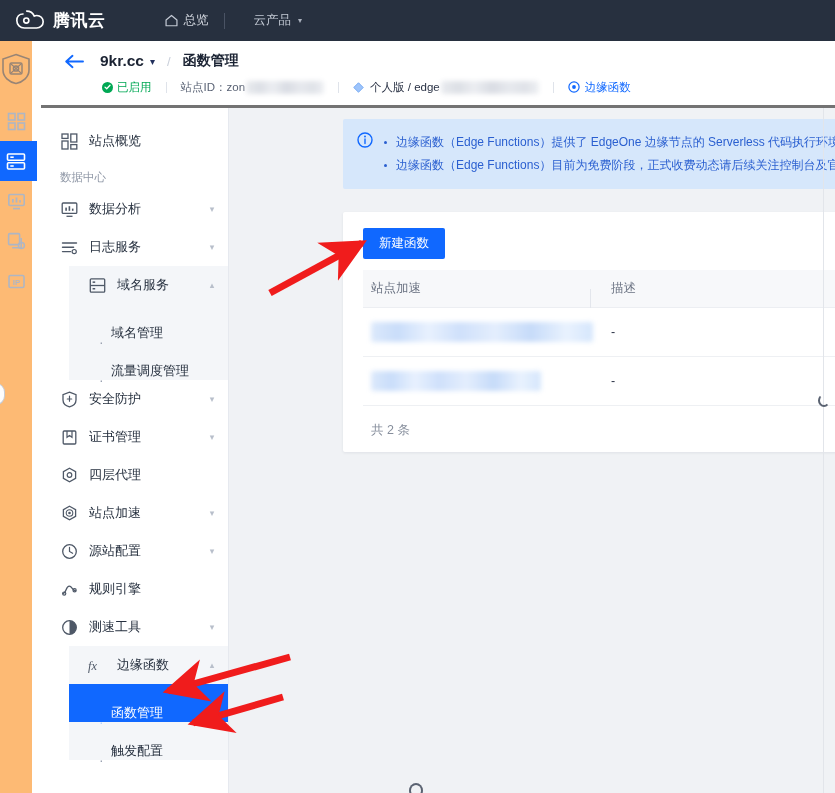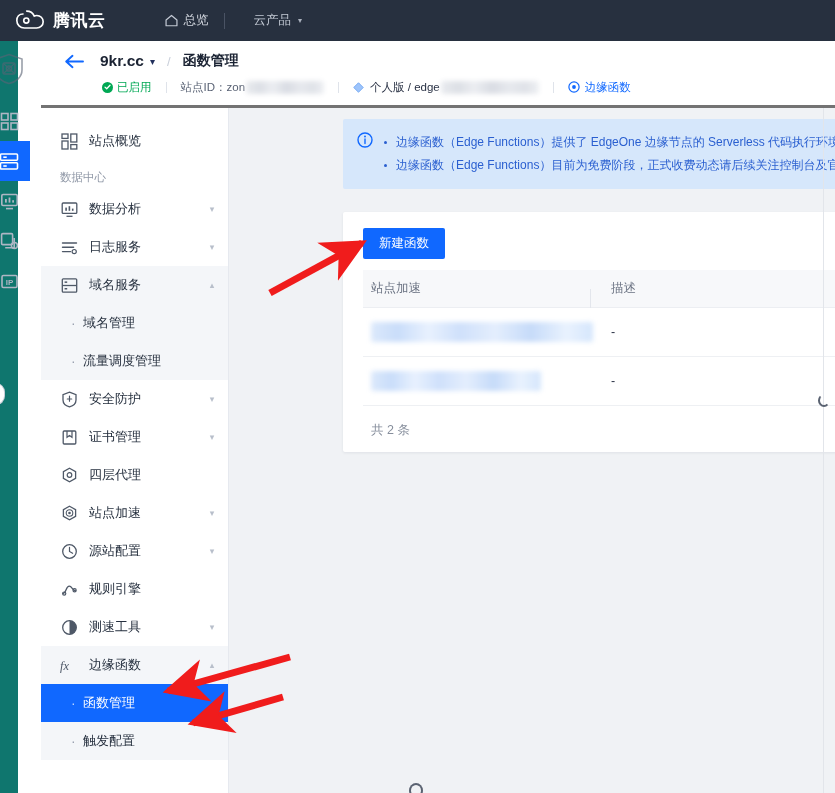--- a/index.html
+++ b/index.html
@@ -22,22 +22,22 @@
   .brand-name { font-size: 17px; font-weight: 700; letter-spacing: .5px; color:#fff; }
   .nav-sep { width: 1px; height: 16px; background: #4a5364; margin: 0 15px; }
   .nav-item { display: flex; align-items: center; gap: 5px; font-size: 12.5px; color: #d7dbe3; margin-left: 14px; }
   .nav-item.muted { color: #c3c9d4; }
   .home-ico { width: 15px; height: 15px; display:block; }
   .caret-d { font-size: 8px; margin-left: 2px; color:#aab1bd; }
   .nav-left-gap { margin-left: 58px; }
 
   
   .rail {
-    position: absolute; left: 0; top: 41px; width: 18px; height: 752px;
-    background: #0f766e; display: flex; flex-direction: column; align-items: center;
+    position: absolute; left: 0; top: 41px; width: 32px; height: 752px;
+    background: #fdba74; display: flex; flex-direction: column; align-items: center;
     padding-top: 12px;
   }
   .rail-logo { width: 30px; height: 32px; margin-bottom: 16px; opacity: .62; }
   .rail-btn {
     width: 41px; height: 40px; display: flex; align-items: center; justify-content: center;
   }
   .rail-btn.active { background: #1068ff; }
   .rail-btn svg { display:block; }
 
   
@@ -90,23 +90,23 @@
     font-size: 13px; color: #26303f; position: relative;
   }
   .m-item .m-ico { width: 18px; height: 18px; margin-right: 11px; display:flex; align-items:center; justify-content:center; flex: 0 0 18px; }
   .m-item .m-ico svg { display:block; }
   .m-item .m-label { flex: 1; }
   .m-item .m-arrow { width: 20px; color: #b8bfcb; font-size: 9px; text-align: center; margin-right: 6px; }
   .m-group-title {
     font-size: 11.5px; color: #8e96a5; padding: 13px 16px 5px 19px; height: 30px;
     display: flex; align-items: flex-end;
   }
-  .m-expanded { background: #f4f6f9; }
+  .m-expanded { background: #f4f6f9; margin-left: 28px; }
   .m-sub {
-    display: flex; align-items: center; height: 38px; padding-left: 30px;
+    display: flex; align-items: flex-end; height: 38px; padding-left: 30px;
     font-size: 13px; color: #26303f;
   }
   .m-sub .dot { width: 12px; color: #9aa2b1; font-size: 14px; line-height: 0; }
   .m-sub.active { background: #1068ff; color: #ffffff; }
   .m-sub.active .dot { color: #b8d4ff; }
 
   
   .content {
     position: absolute; left: 229px; top: 108px; width: 606px; height: 685px;
     background: #f0f2f5; overflow: hidden;

